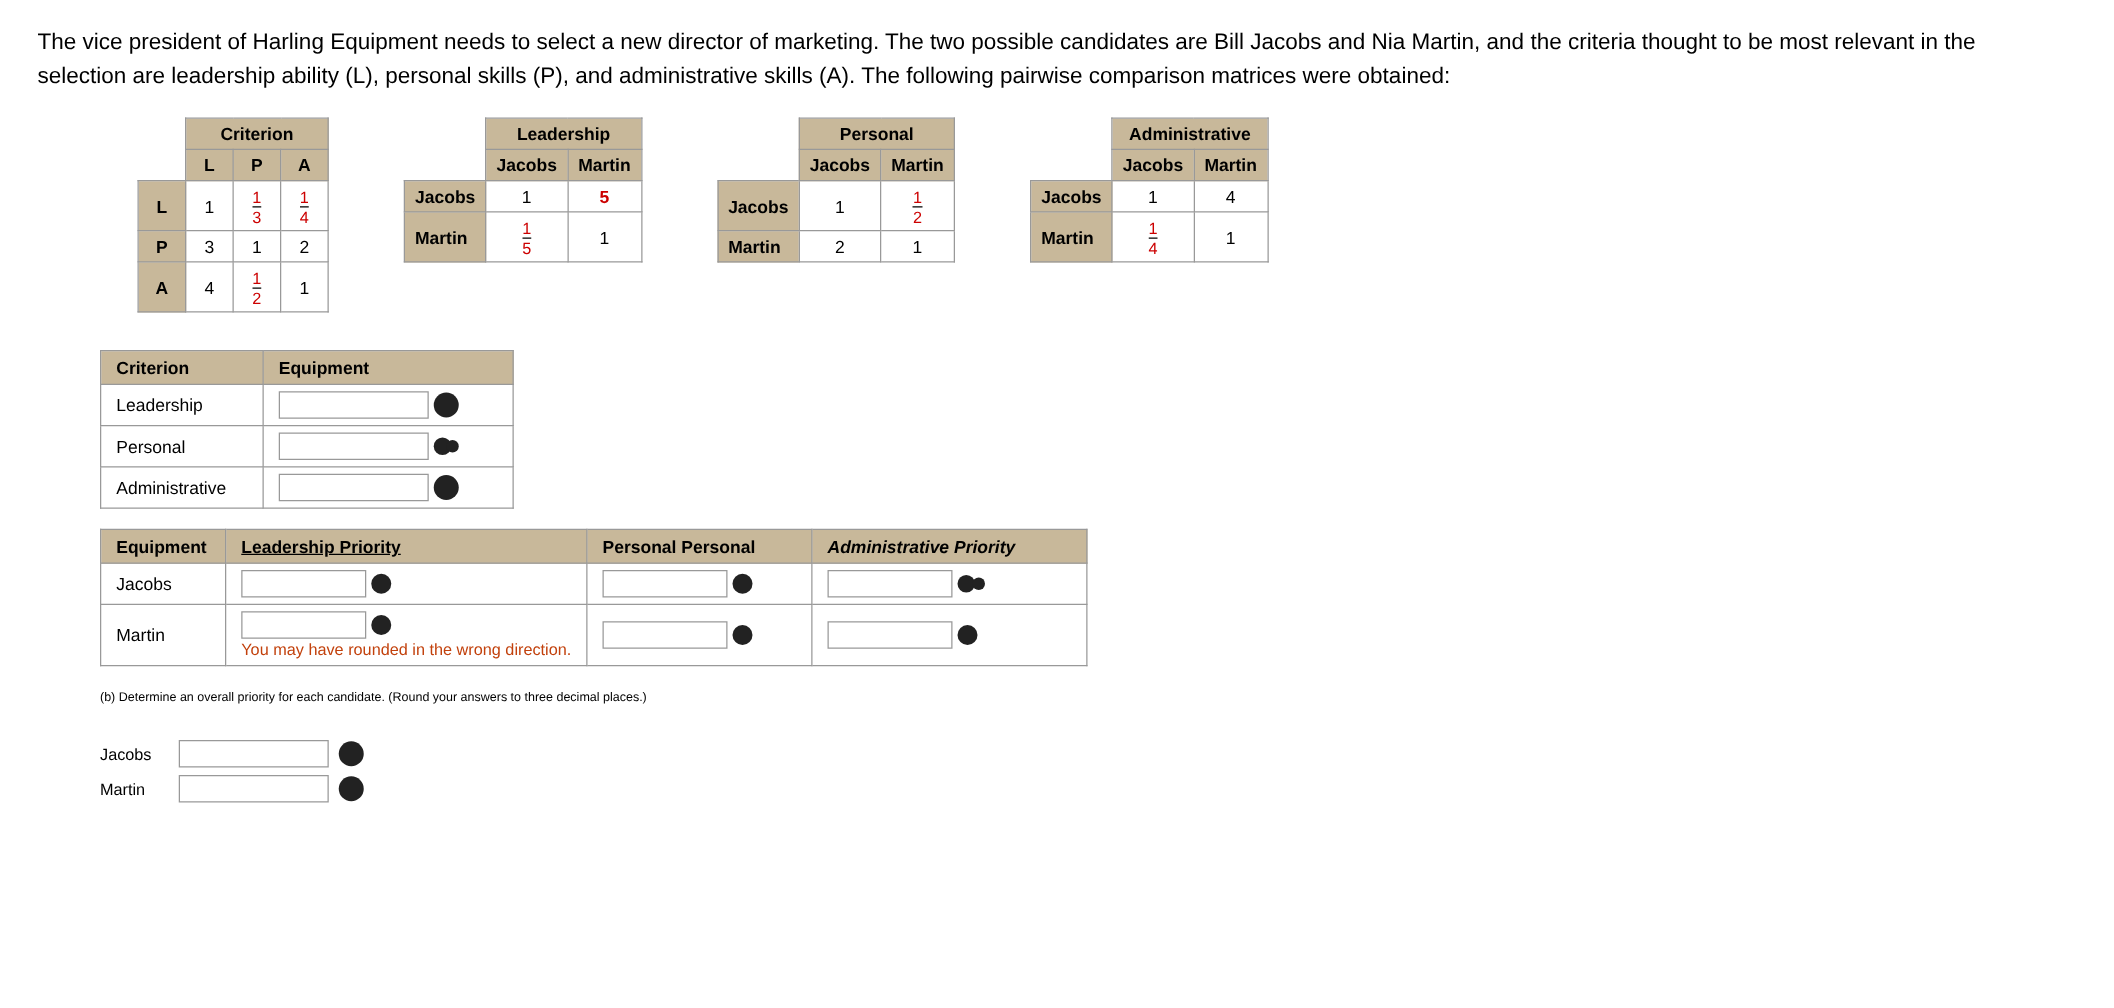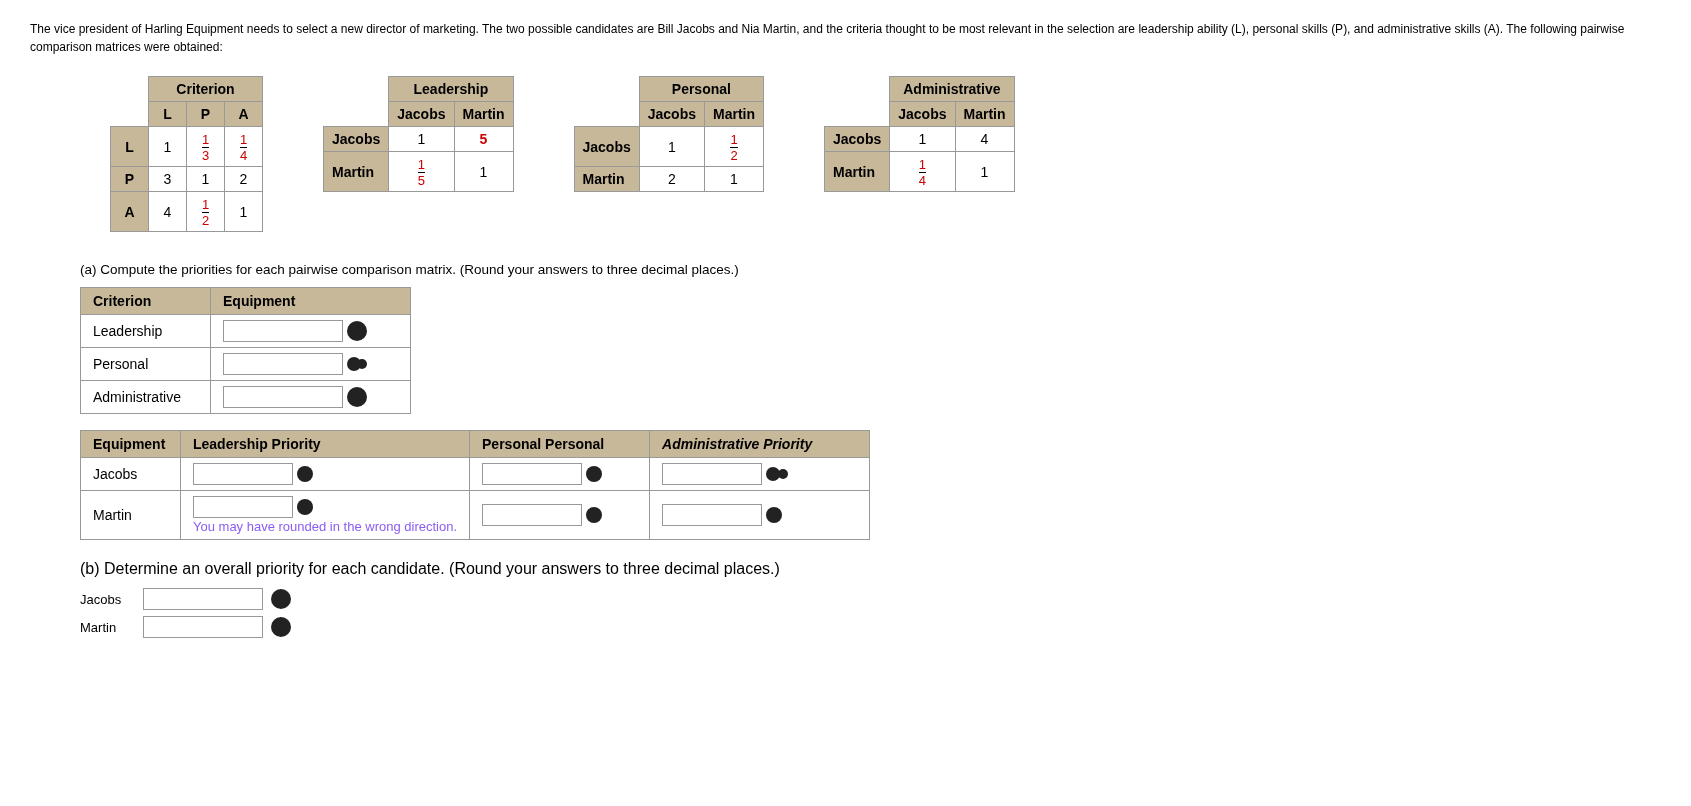--- a/index.html
+++ b/index.html
@@ -6,21 +6,21 @@
     body {
       font-family: Arial, sans-serif;
       font-size: 14px;
       background: #fff;
       color: #000;
       padding: 20px 30px;
       width: 1691px;
       min-height: 806px;
     }
     .intro-text {
-      font-size: 12px;
+      font-size: 18px;
       line-height: 1.5;
       margin-bottom: 20px;
       max-width: 1600px;
     }
     
     table {
       border-collapse: collapse;
     }
     td, th {
       border: 1px solid #999;
@@ -131,31 +131,31 @@
       background: #c8b89a;
       font-weight: bold;
       padding: 5px 12px;
       text-align: left;
     }
     .candidate-table td {
       padding: 5px 12px;
       text-align: left;
     }
     .error-text {
-      color: #8b5cf6;
+      color: #c2410c;
       font-size: 13px;
     }
     
     .part-b {
       margin-left: 50px;
       margin-top: 10px;
     }
     .part-b-label {
-      font-size: 16px;
-      margin-bottom: 10px;
+      font-size: 10px;
+      margin-bottom: 28px;
     }
     .part-b-row {
       display: flex;
       align-items: center;
       gap: 8px;
       margin-bottom: 6px;
     }
     .part-b-name {
       width: 55px;
       font-size: 13px;
@@ -332,21 +332,20 @@
           </td>
           <td>1</td>
         </tr>
       </tbody>
     </table>
   </div>
 
 </div>
 
 <div class="part-a">
-  <p class="part-a-label">(a)  Compute the priorities for each pairwise comparison matrix. (Round your answers to three decimal places.)</p>
 
   <table class="priority-table" style="margin-bottom:16px;">
     <thead>
       <tr>
         <th style="min-width:130px;">Criterion</th>
         <th style="min-width:200px;">Equipment</th>
       </tr>
     </thead>
     <tbody>
       <tr>
@@ -379,21 +378,21 @@
           </div>
         </td>
       </tr>
     </tbody>
   </table>
 
   <table class="candidate-table">
     <thead>
       <tr>
         <th style="min-width:100px;">Equipment</th>
-        <th style="min-width:270px;">Leadership Priority</th>
+        <th style="min-width:270px;text-decoration:underline;">Leadership Priority</th>
         <th style="min-width:180px;">Personal Personal</th>
         <th style="min-width:220px;font-style:italic;">Administrative Priority</th>
       </tr>
     </thead>
     <tbody>
 
       <tr>
         <td>Jacobs</td>
         <td>
           <div class="input-with-icon">

